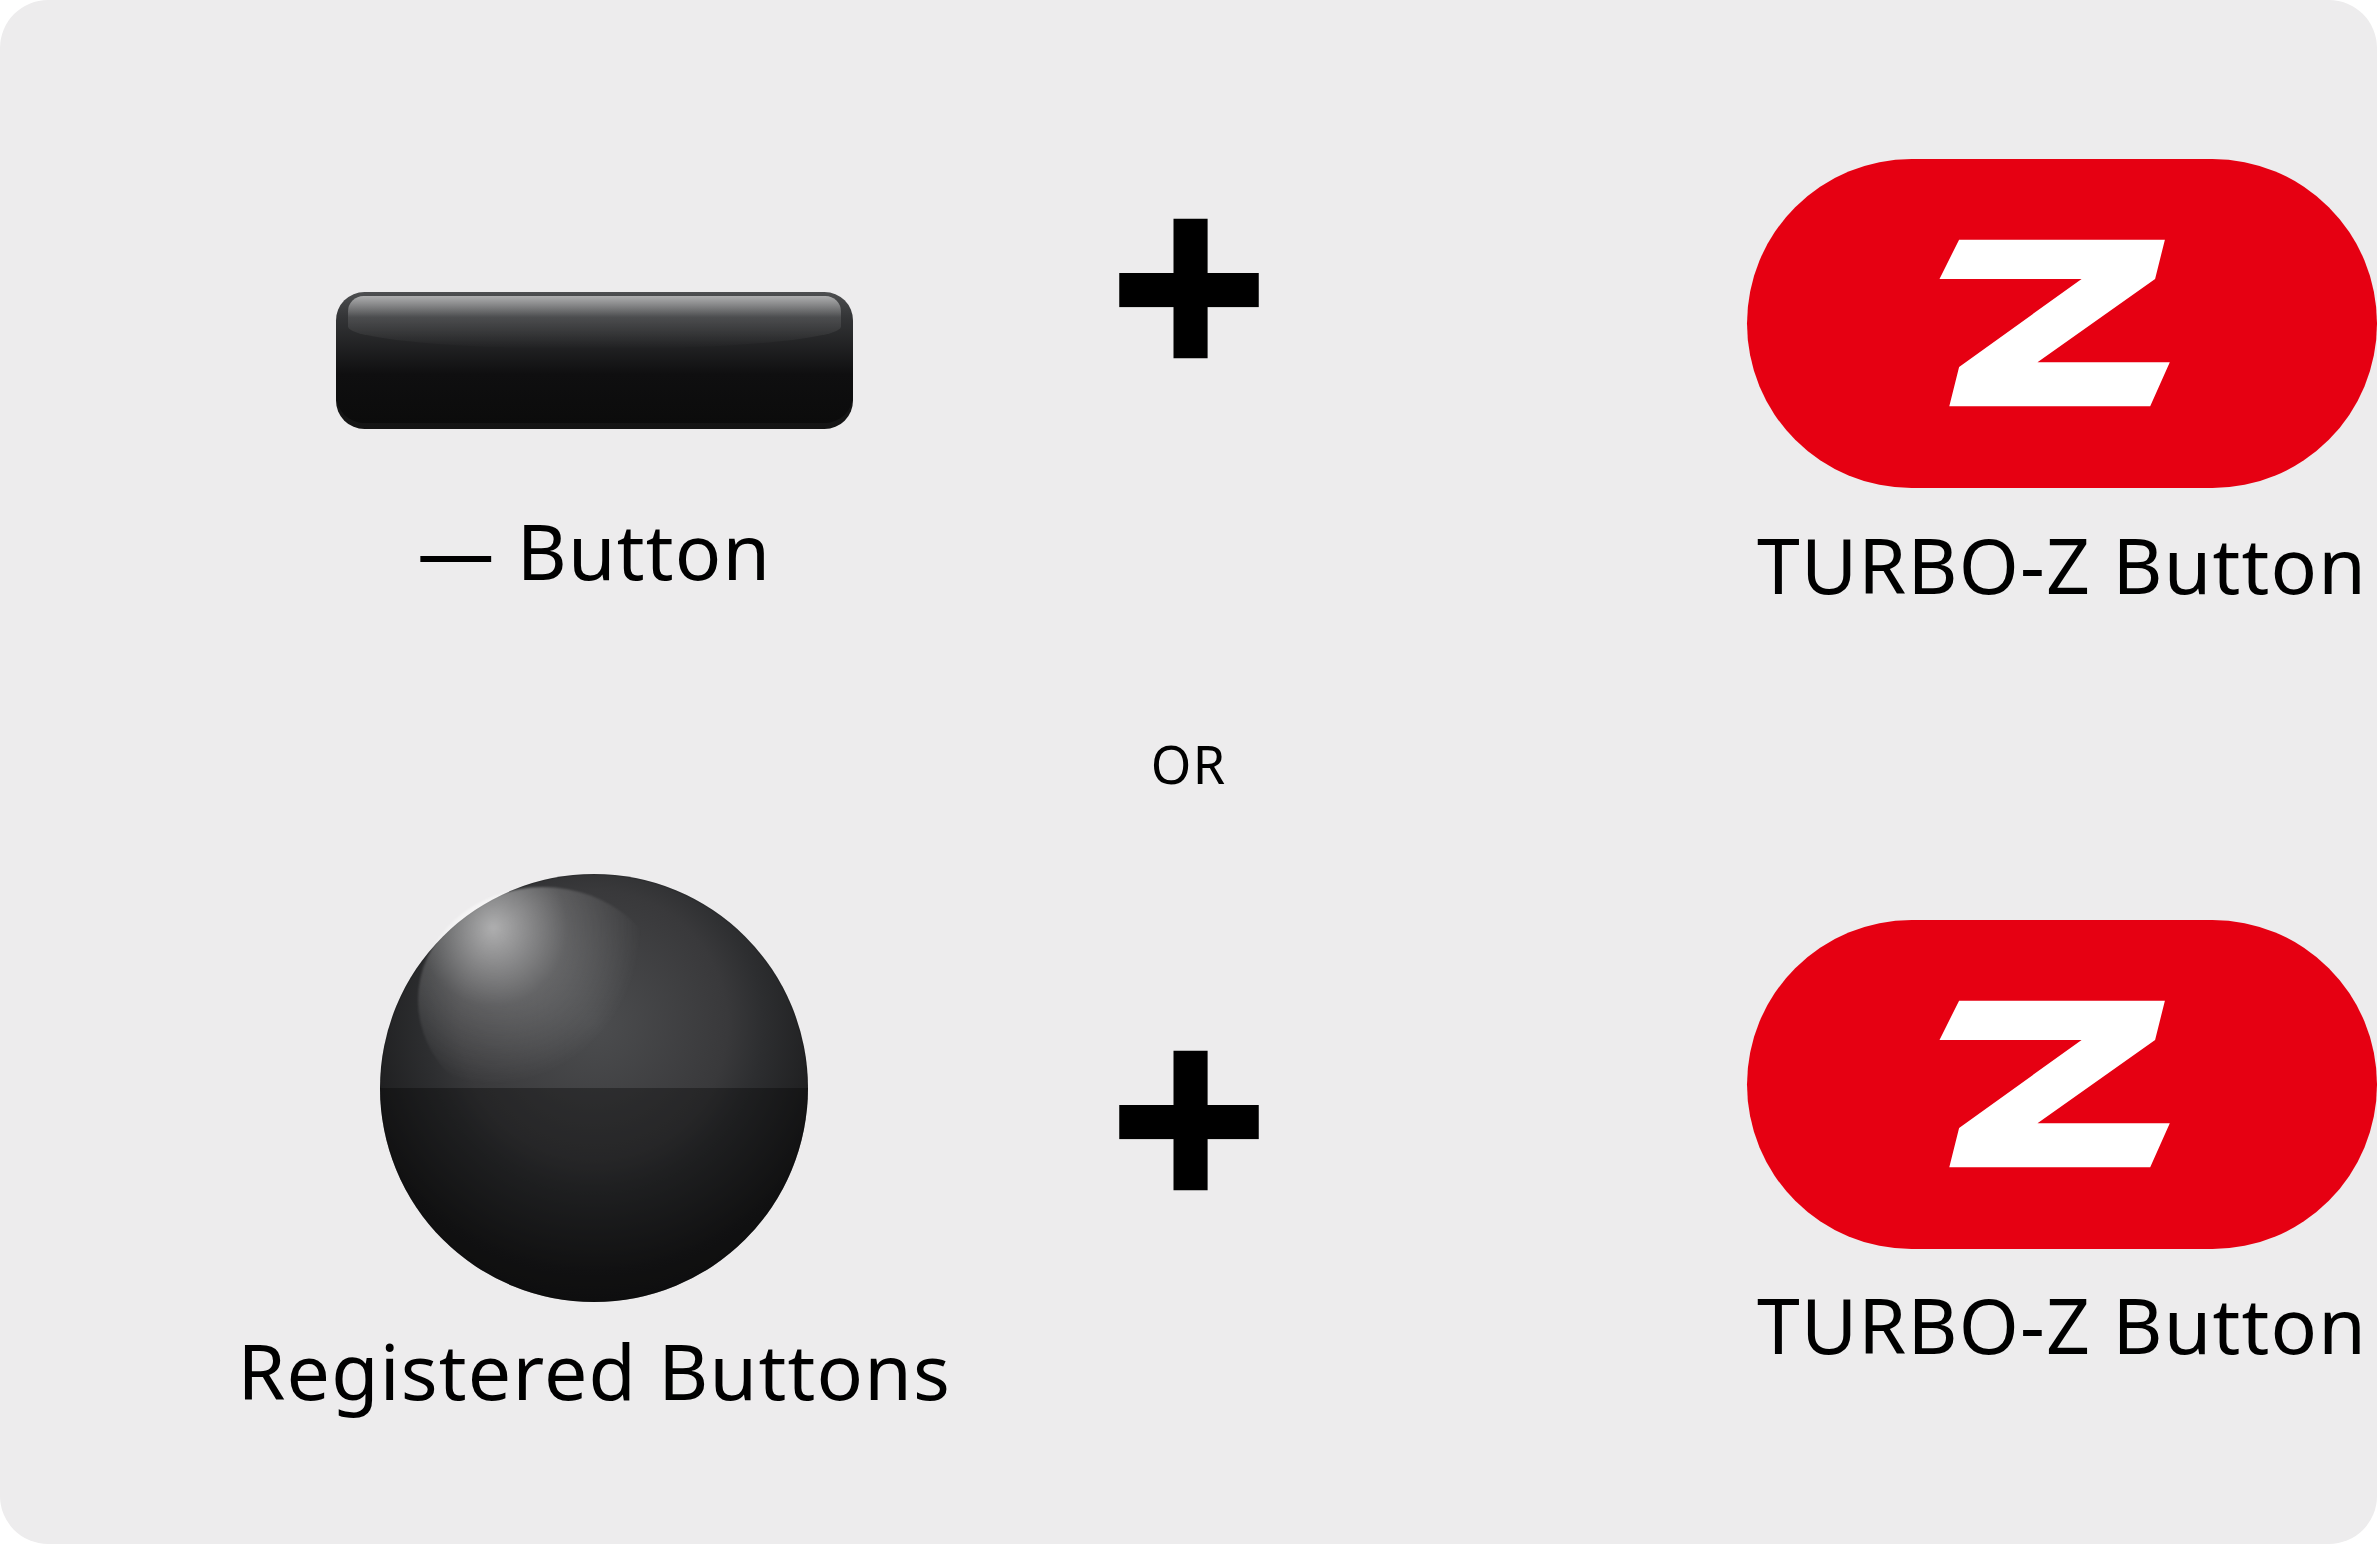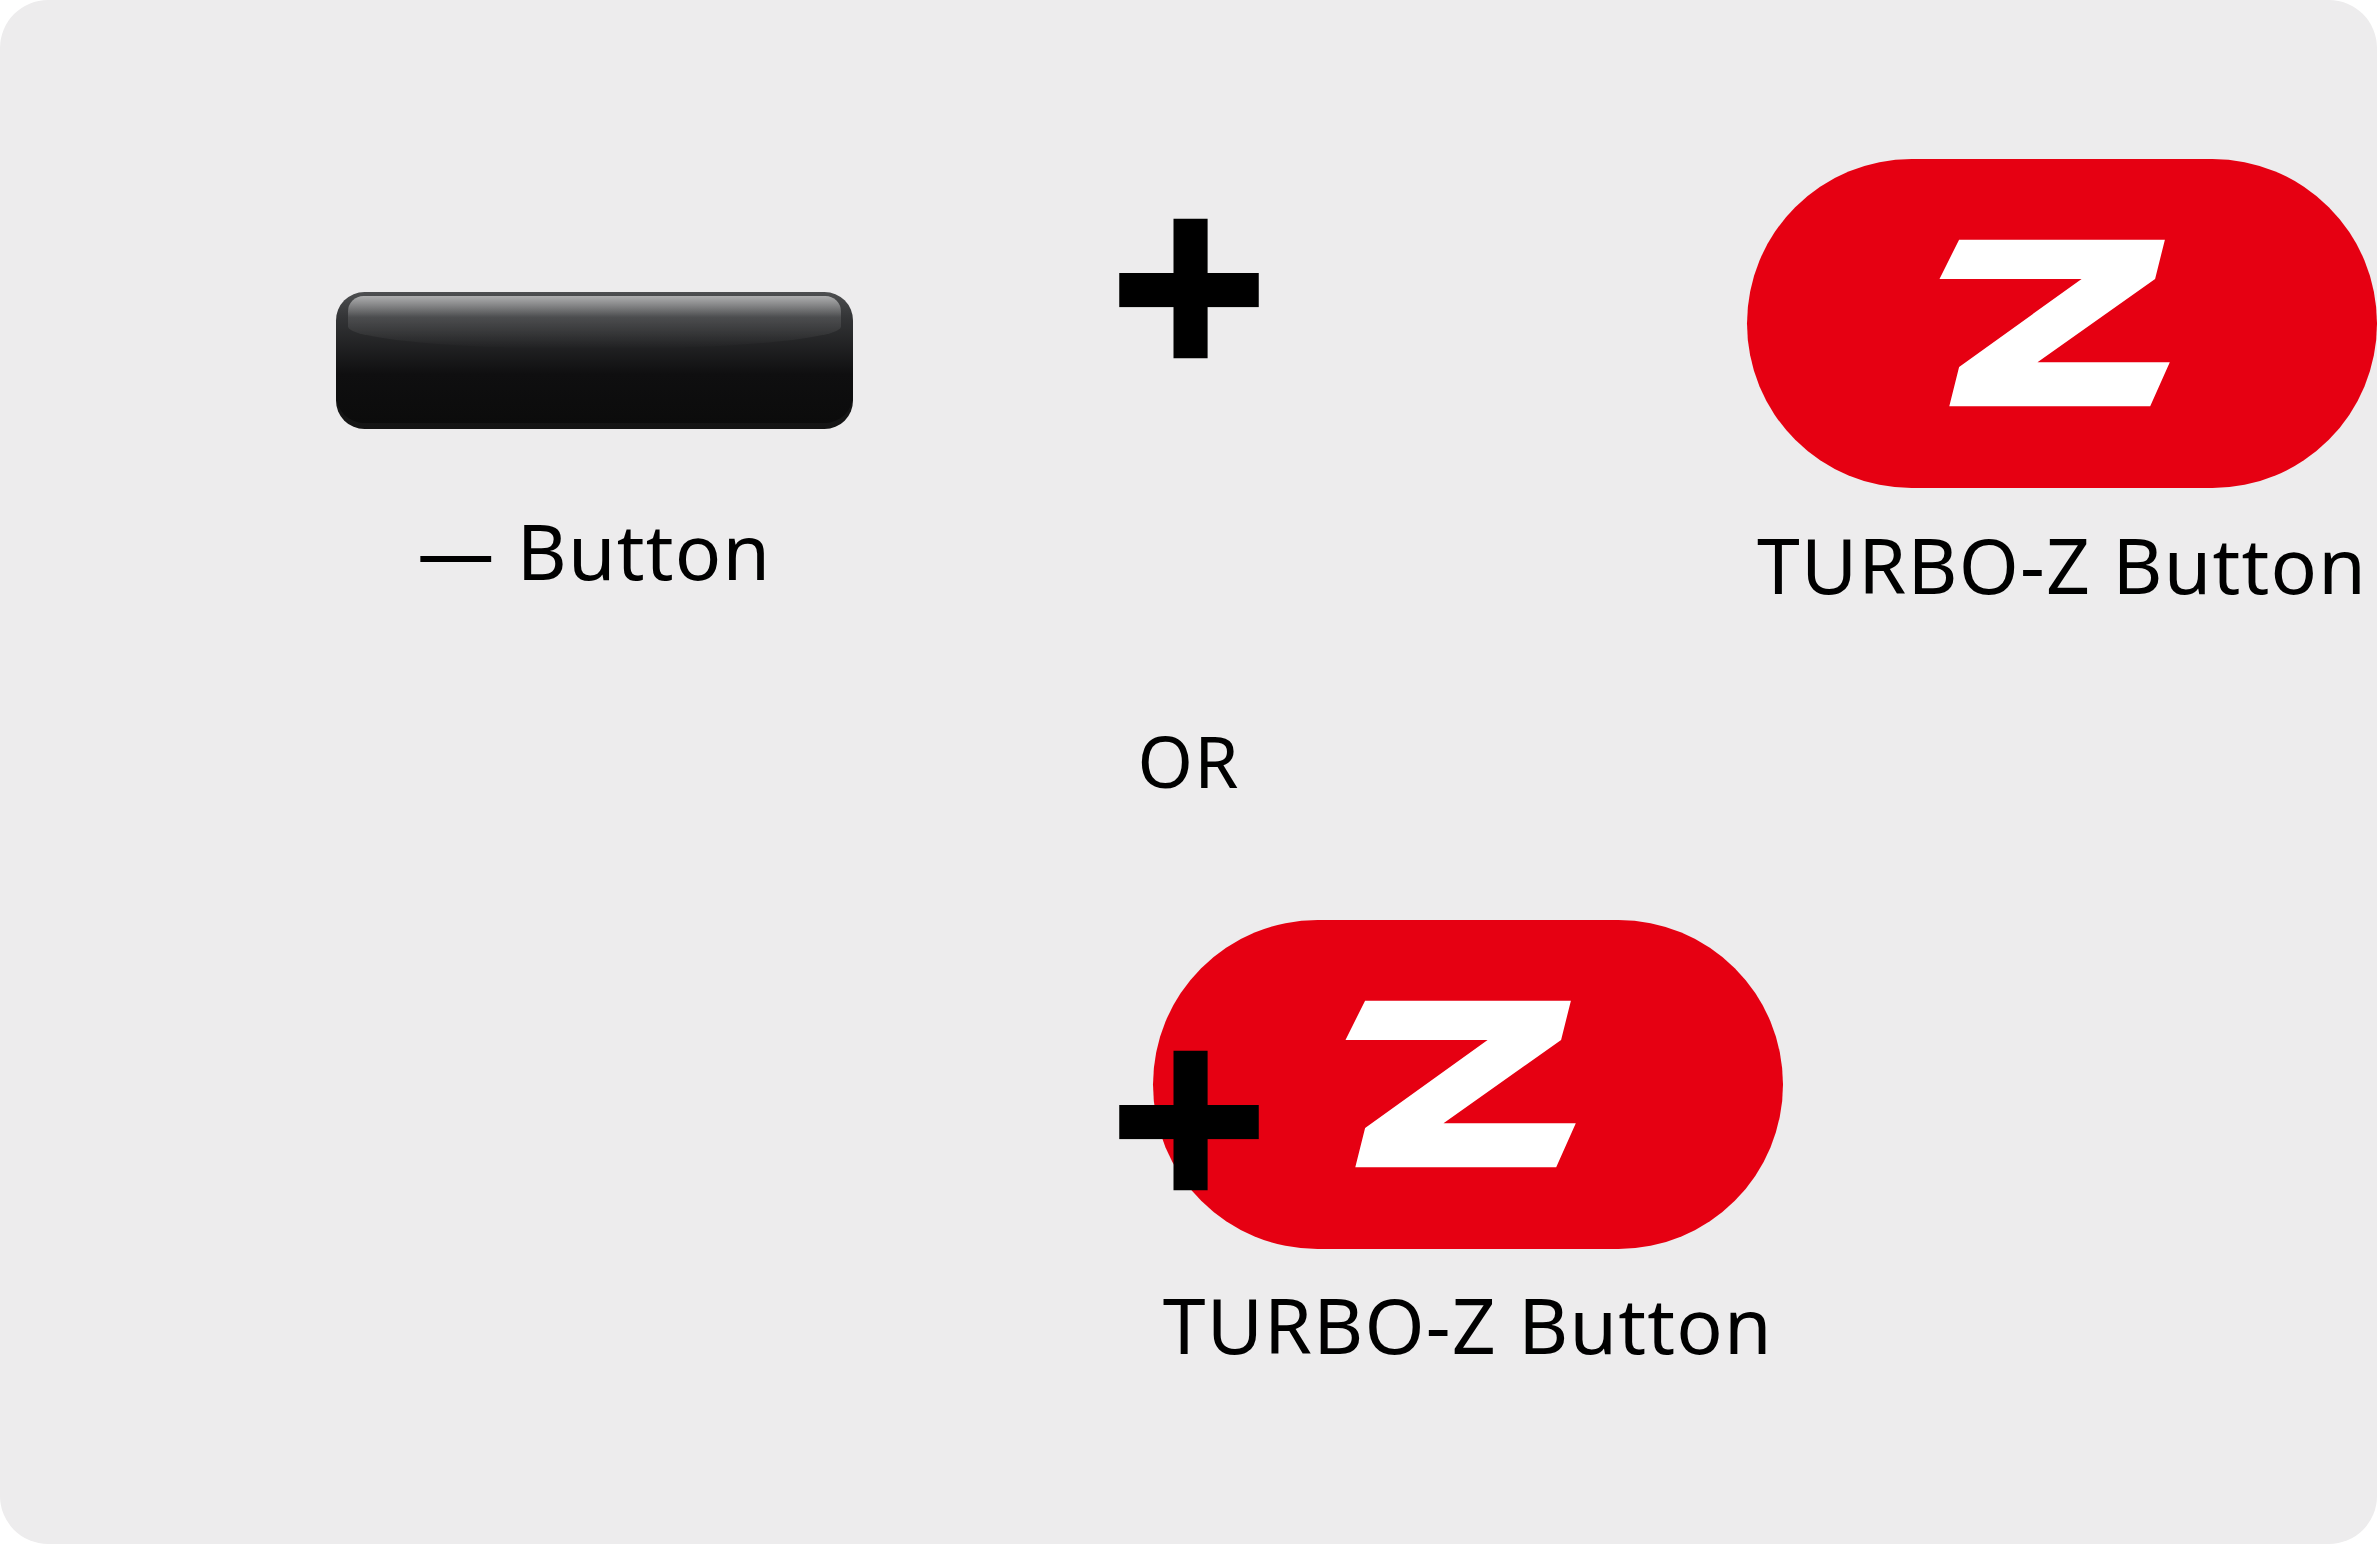--- a/index.html
+++ b/index.html
@@ -2,21 +2,21 @@
 <html style="font-size:9.5px"><head>
 <meta charset="utf-8">
 <style>
   html,body{margin:0;padding:0;width:2377px;height:1544px;background:#fff;font-family:"Segoe UI","Noto Sans","DejaVu Sans",Arial,sans-serif;}
   .card{position:absolute;left:0;top:0;width:2377px;height:1544px;background:#edeced;border-radius:48px;}
   .row{position:absolute;left:0;width:100%;display:flex;align-items:center;justify-content:center;}
   .cell{width:50%;display:flex;flex-direction:column;align-items:center;justify-content:flex-end;}
   .label{font-size:77px;color:#000;font-weight:400;letter-spacing:1.2px;line-height:1;white-space:nowrap;}
   .plus{position:absolute;left:50%;transform:translateX(-50%);}
   .plus svg{display:block;}
-  .or{position:absolute;left:50%;top:50%;transform:translate(-50%,-62%);font-size:71px;color:#000;letter-spacing:1.2px;}
+  .or{position:absolute;left:50%;top:50%;transform:translate(-50%,-62%);font-size:52px;color:#000;letter-spacing:1.2px;}
   
   .row1{top:95px;height:571px;}
   .row2{top:844px;height:594px;}
   .row1 .plus{top:116px;}
   .row2 .plus{top:199px;}
   .turbo-btn{width:630px;height:329px;background:#e60012;border-radius:166px;display:flex;align-items:center;justify-content:center;}
   .turbo-btn svg{display:block;}
   .minus-btn{width:517px;height:137px;border-radius:28.5px;background:linear-gradient(to bottom,#4e4f51 0%,#343537 18%,#0f0f10 60%,#0b0b0b 100%);position:relative;margin-bottom:83px;box-shadow:0 -6px 0 0 rgba(255,255,255,0.04) inset;}
   .minus-gloss{position:absolute;top:4.8px;left:12px;right:12px;height:53px;border-radius:25px 25px 80% 80%/25px 25px 36px 36px;background:linear-gradient(to bottom,rgba(255,255,255,0.55),rgba(255,255,255,0.12) 40%,rgba(255,255,255,0) 100%);}
   .round-btn{width:428px;height:428px;border-radius:50%;background:radial-gradient(circle at 50% 35%,#4c4d4f 0%,#39393b 38%,#2d2e30 48%,#1a1a1b 70%,#0c0c0d 100%);position:relative;margin-bottom:30px;box-shadow:0 0 0 1.2px rgba(0,0,0,0.1) inset;}
@@ -57,20 +57,26 @@
         </div>
         <div class="gap-s"></div>
         <div class="label">TURBO-Z Button</div>
       </div>
     </div>
   </div>
 
   <div class="or">OR</div>
 
   <div class="row row2">
+    <div class="cell">
+      <div class="round-btn">
+        <div class="round-gloss"></div>
+      </div>
+      <div class="label">Registered Buttons</div>
+    </div>
 
     <div class="plus">
       <svg width="155" height="155" viewBox="0 0 100 100">
         <rect x="40" y="5" width="22" height="90" fill="#000"></rect>
         <rect x="5" y="40" width="90" height="22" fill="#000"></rect>
       </svg>
     </div>
 
     <div class="cell cell-right-2">
       <div class="turbo-wrap">

